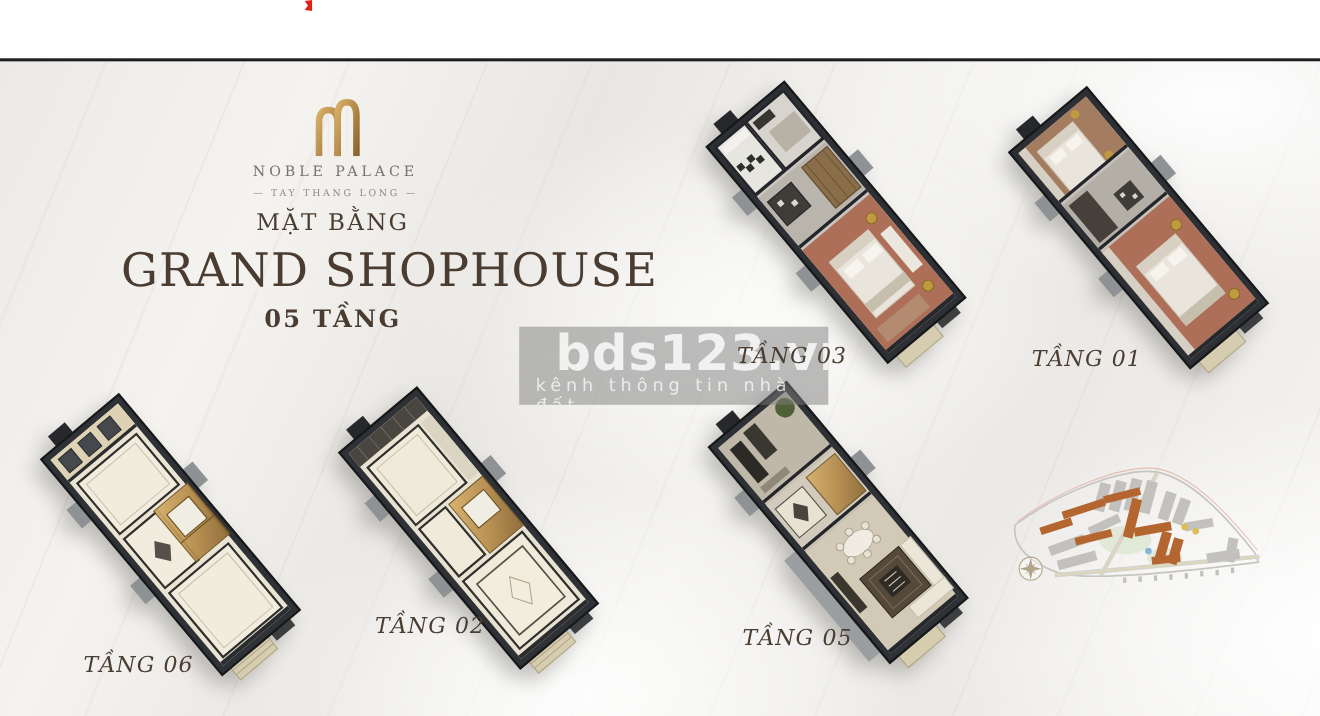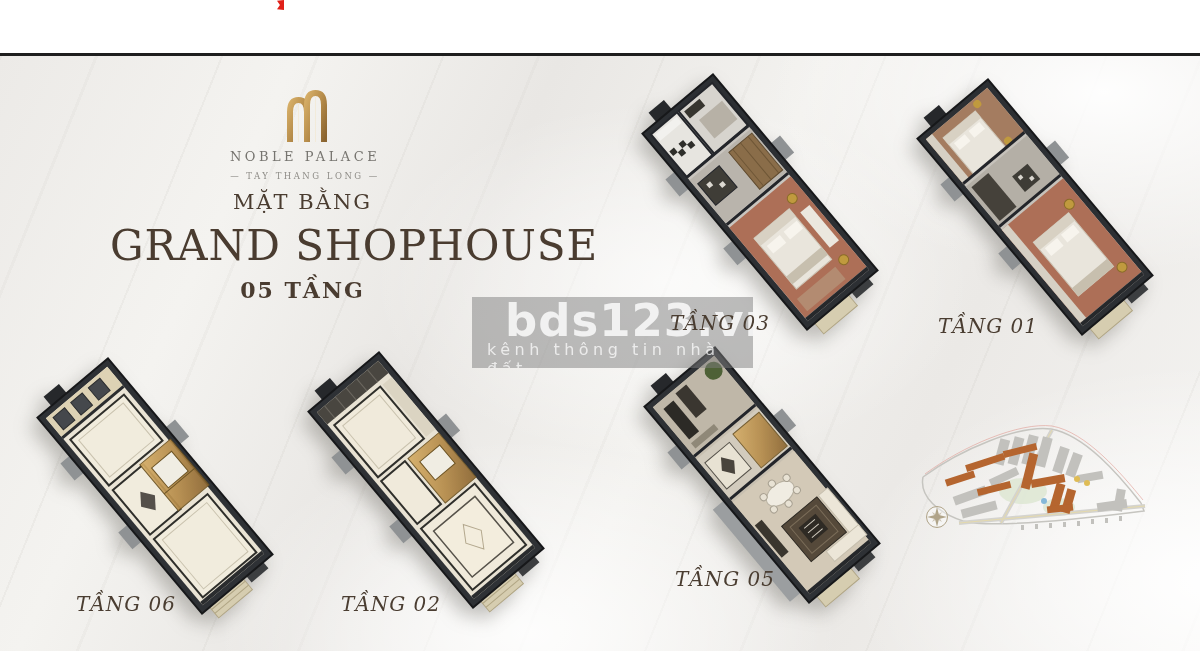--- a/index.html
+++ b/index.html
@@ -331,18 +331,18 @@
       <polygon points="0,-7 1.4,-1.4 7,0 1.4,1.4 0,7 -1.4,1.4 -7,0 -1.4,-1.4" fill="#b0a489" opacity=".6" transform="rotate(45)"></polygon>
     </g>
   </svg>
 
   <div class="watermark">
     <div class="wm-brand">bds123.vn</div>
     <div class="wm-tagline">kênh thông tin nhà đất</div>
   </div>
 
   <div class="floor-label" style="left:76px;top:592px">TẦNG 06</div>
-  <div class="floor-label" style="left:341px;top:592px">TẦNG 02</div>
+  <div class="floor-label" style="left:341px;top:556px">TẦNG 02</div>
   <div class="floor-label" style="left:670px;top:311px">TẦNG 03</div>
   <div class="floor-label" style="left:938px;top:314px">TẦNG 01</div>
   <div class="floor-label" style="left:675px;top:567px">TẦNG 05</div>
 
 </div>
 
 </body></html>

